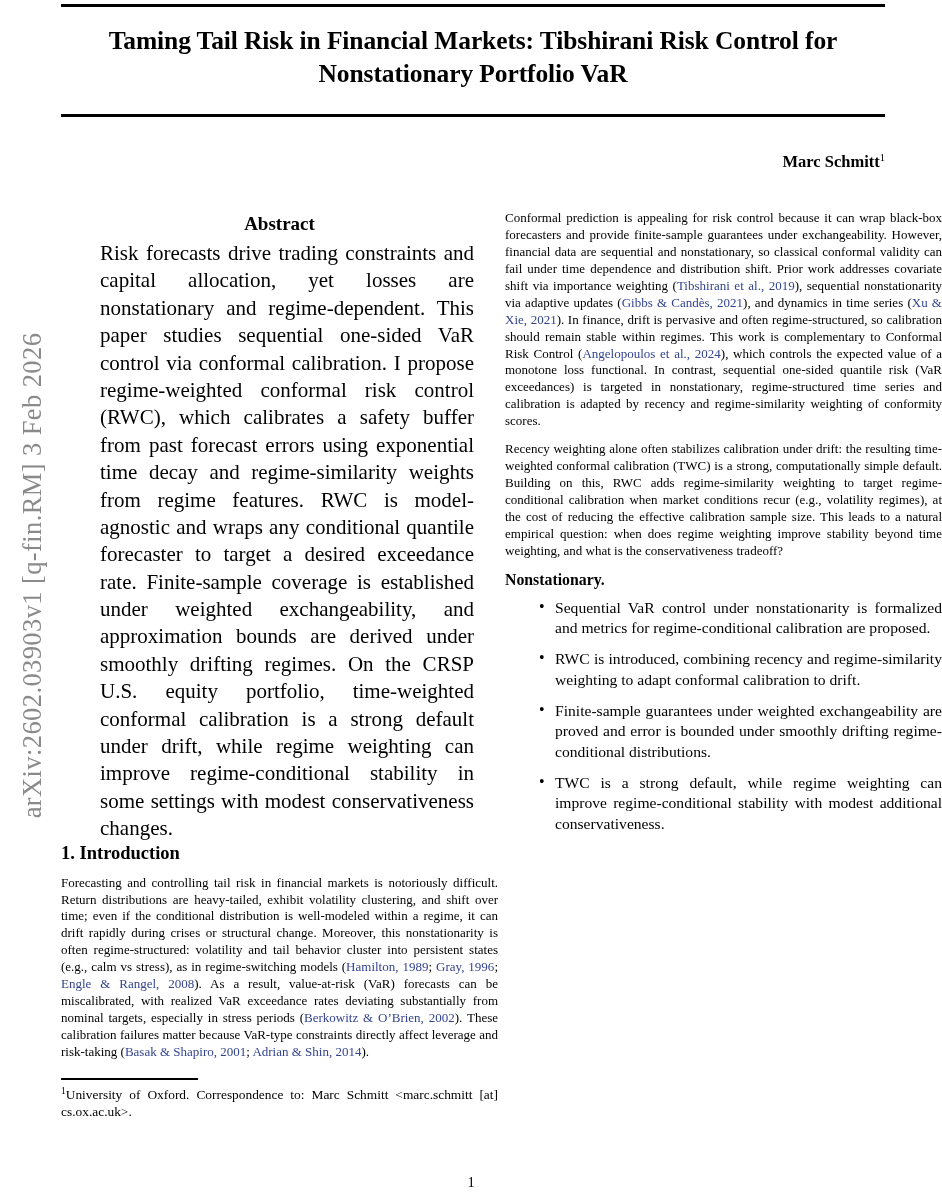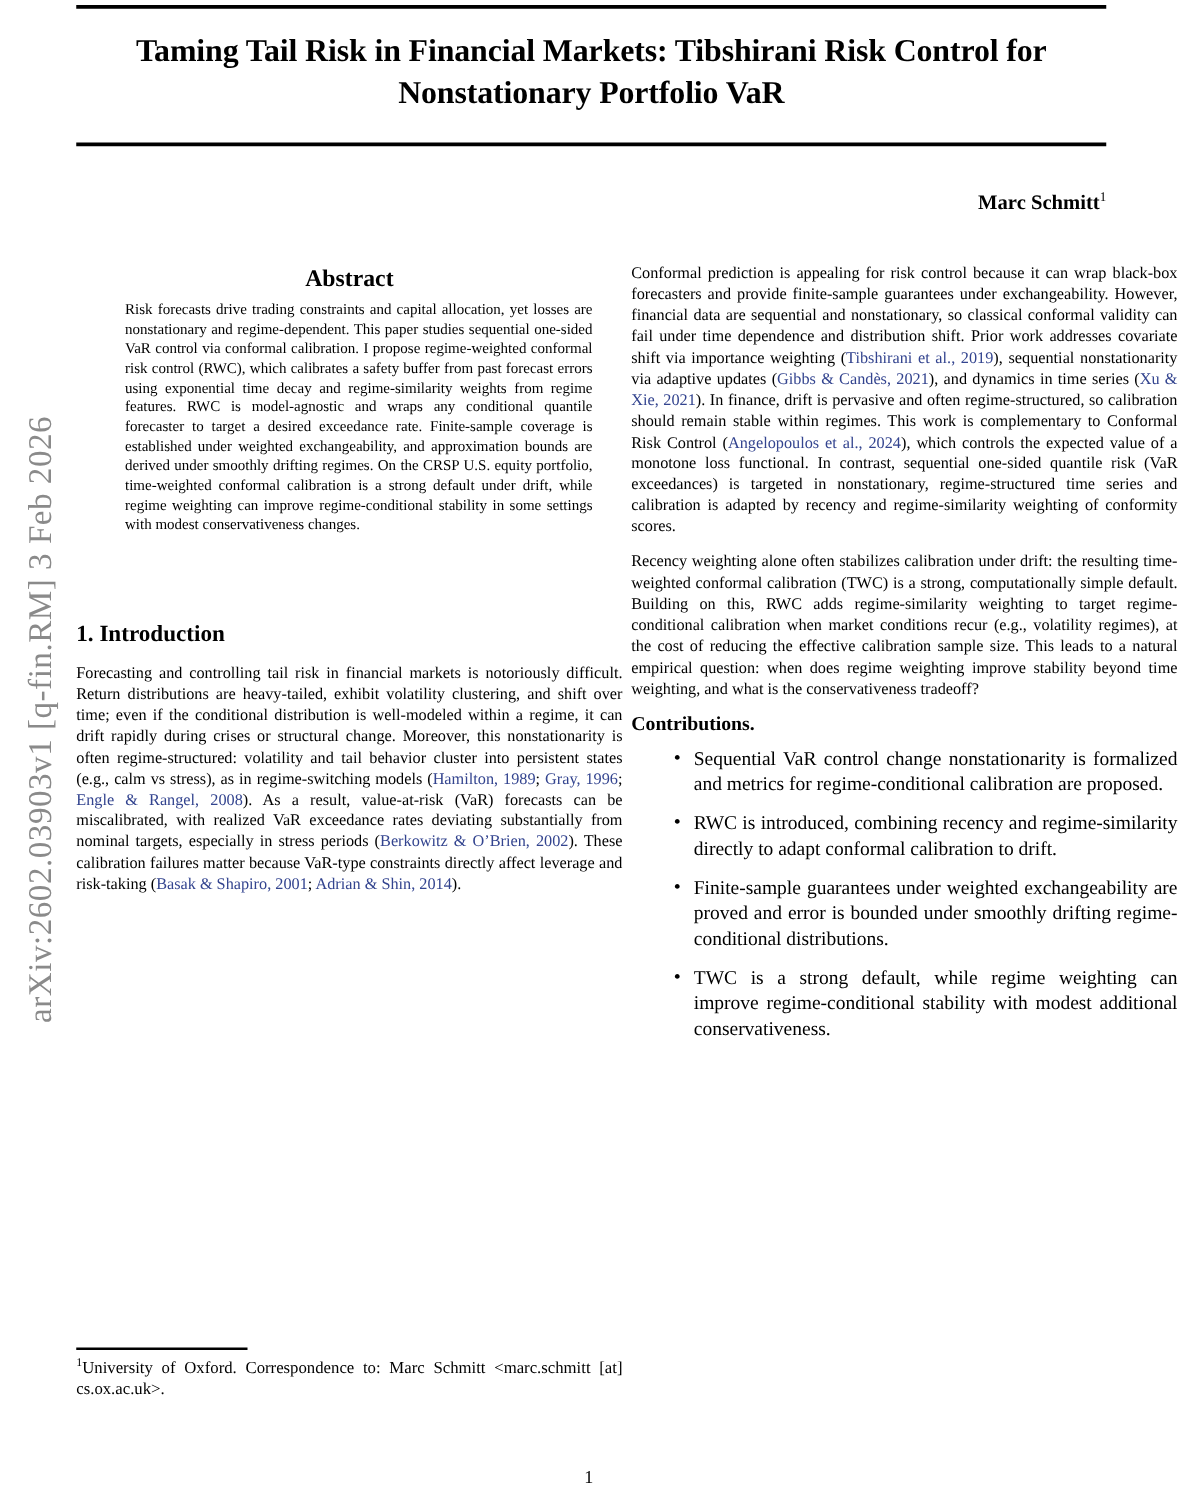--- a/index.html
+++ b/index.html
@@ -103,34 +103,34 @@
   
   #abstract-heading {
     text-align: center;
     font-size: 19px;
     font-weight: bold;
     margin: 3px 0 5px 0;
   }
   #abstract-body {
     margin: 0 0 0 0;
     padding: 0 24px 0 39px;
-    font-size: 12px;
+    font-size: 21px;
     line-height: 1.305;
     text-align: justify;
     text-justify: inter-word;
     hyphens: manual;
   }
 
   
   .section-heading {
     font-size: 18.5px;
     font-weight: bold;
     margin: 0 0 11px 0;
   }
-  #intro-heading { margin-top: 70px; }
+  #intro-heading { }
 
   .body-par {
     margin: 0 0 11px 0;
     font-size: 13px;
     line-height: 1.304;
     text-align: justify;
     text-justify: inter-word;
   }
 
   .cite { color: #33448f; }
@@ -226,25 +226,25 @@
     <p class="body-par"><span>Forecasting and controlling tail risk in financial markets is notoriously difficult. Return distributions are heavy-tailed, exhibit volatility clustering, and shift over time; even if the conditional distribution is well-modeled within a regime, it can drift rapidly during crises or structural change. Moreover, this nonstationarity is often regime-structured: volatility and tail behavior cluster into persistent states (e.g., calm vs stress), as in regime-switching models (</span><span class="cite">Hamilton, 1989</span><span>; </span><span class="cite">Gray, 1996</span><span>; </span><span class="cite">Engle &amp; Rangel, 2008</span><span>). As a result, value-at-risk (VaR) forecasts can be miscalibrated, with realized VaR exceedance rates deviating substantially from nominal targets, especially in stress periods (</span><span class="cite">Berkowitz &amp; O’Brien, 2002</span><span>). These calibration failures matter because VaR-type constraints directly affect leverage and risk-taking (</span><span class="cite">Basak &amp; Shapiro, 2001</span><span>; </span><span class="cite">Adrian &amp; Shin, 2014</span><span>).</span></p>
 
   </div>
 
   <div class="col" id="col-right">
 
     <p class="body-par"><span>Conformal prediction is appealing for risk control because it can wrap black-box forecasters and provide finite-sample guarantees under exchangeability. However, financial data are sequential and nonstationary, so classical conformal validity can fail under time dependence and distribution shift. Prior work addresses covariate shift via importance weighting (</span><span class="cite">Tibshirani et al., 2019</span><span>), sequential nonstationarity via adaptive updates (</span><span class="cite">Gibbs &amp; Candès, 2021</span><span>), and dynamics in time series (</span><span class="cite">Xu &amp; Xie, 2021</span><span>). In finance, drift is pervasive and often regime-structured, so calibration should remain stable within regimes. This work is complementary to Conformal Risk Control (</span><span class="cite">Angelopoulos et al., 2024</span><span>), which controls the expected value of a monotone loss functional. In contrast, sequential one-sided quantile risk (VaR exceedances) is targeted in nonstationary, regime-structured time series and calibration is adapted by recency and regime-similarity weighting of conformity scores.</span></p>
 
     <p class="body-par">Recency weighting alone often stabilizes calibration under drift: the resulting time-weighted conformal calibration (TWC) is a strong, computationally simple default. Building on this, RWC adds regime-similarity weighting to target regime-conditional calibration when market conditions recur (e.g., volatility regimes), at the cost of reducing the effective calibration sample size. This leads to a natural empirical question: when does regime weighting improve stability beyond time weighting, and what is the conservativeness tradeoff?</p>
 
-    <div class="inline-heading">Contributions.</div>
+    <div class="inline-heading">Nonstationary.</div>
 
     <ul class="contrib-list">
-      <li><span class="bullet-dot">•</span><span>Sequential VaR control change nonstationarity is formalized and metrics for regime-conditional calibration are proposed.</span></li>
-      <li><span class="bullet-dot">•</span><span>RWC is introduced, combining recency and regime-similarity directly to adapt conformal calibration to drift.</span></li>
+      <li><span class="bullet-dot">•</span><span>Sequential VaR control under nonstationarity is formalized and metrics for regime-conditional calibration are proposed.</span></li>
+      <li><span class="bullet-dot">•</span><span>RWC is introduced, combining recency and regime-similarity weighting to adapt conformal calibration to drift.</span></li>
       <li><span class="bullet-dot">•</span><span>Finite-sample guarantees under weighted exchangeability are proved and error is bounded under smoothly drifting regime-conditional distributions.</span></li>
       <li><span class="bullet-dot">•</span><span>TWC is a strong default, while regime weighting can improve regime-conditional stability with modest additional conservativeness.</span></li>
     </ul>
 
   </div>
 
   <div id="footnote-area">
     <div id="footnote-rule"></div>
     <p id="footnote-text"><span class="fn-sup">1</span><span>University of Oxford. Correspondence to: Marc Schmitt &lt;marc.schmitt [at] cs.ox.ac.uk&gt;.</span></p>
   </div>

